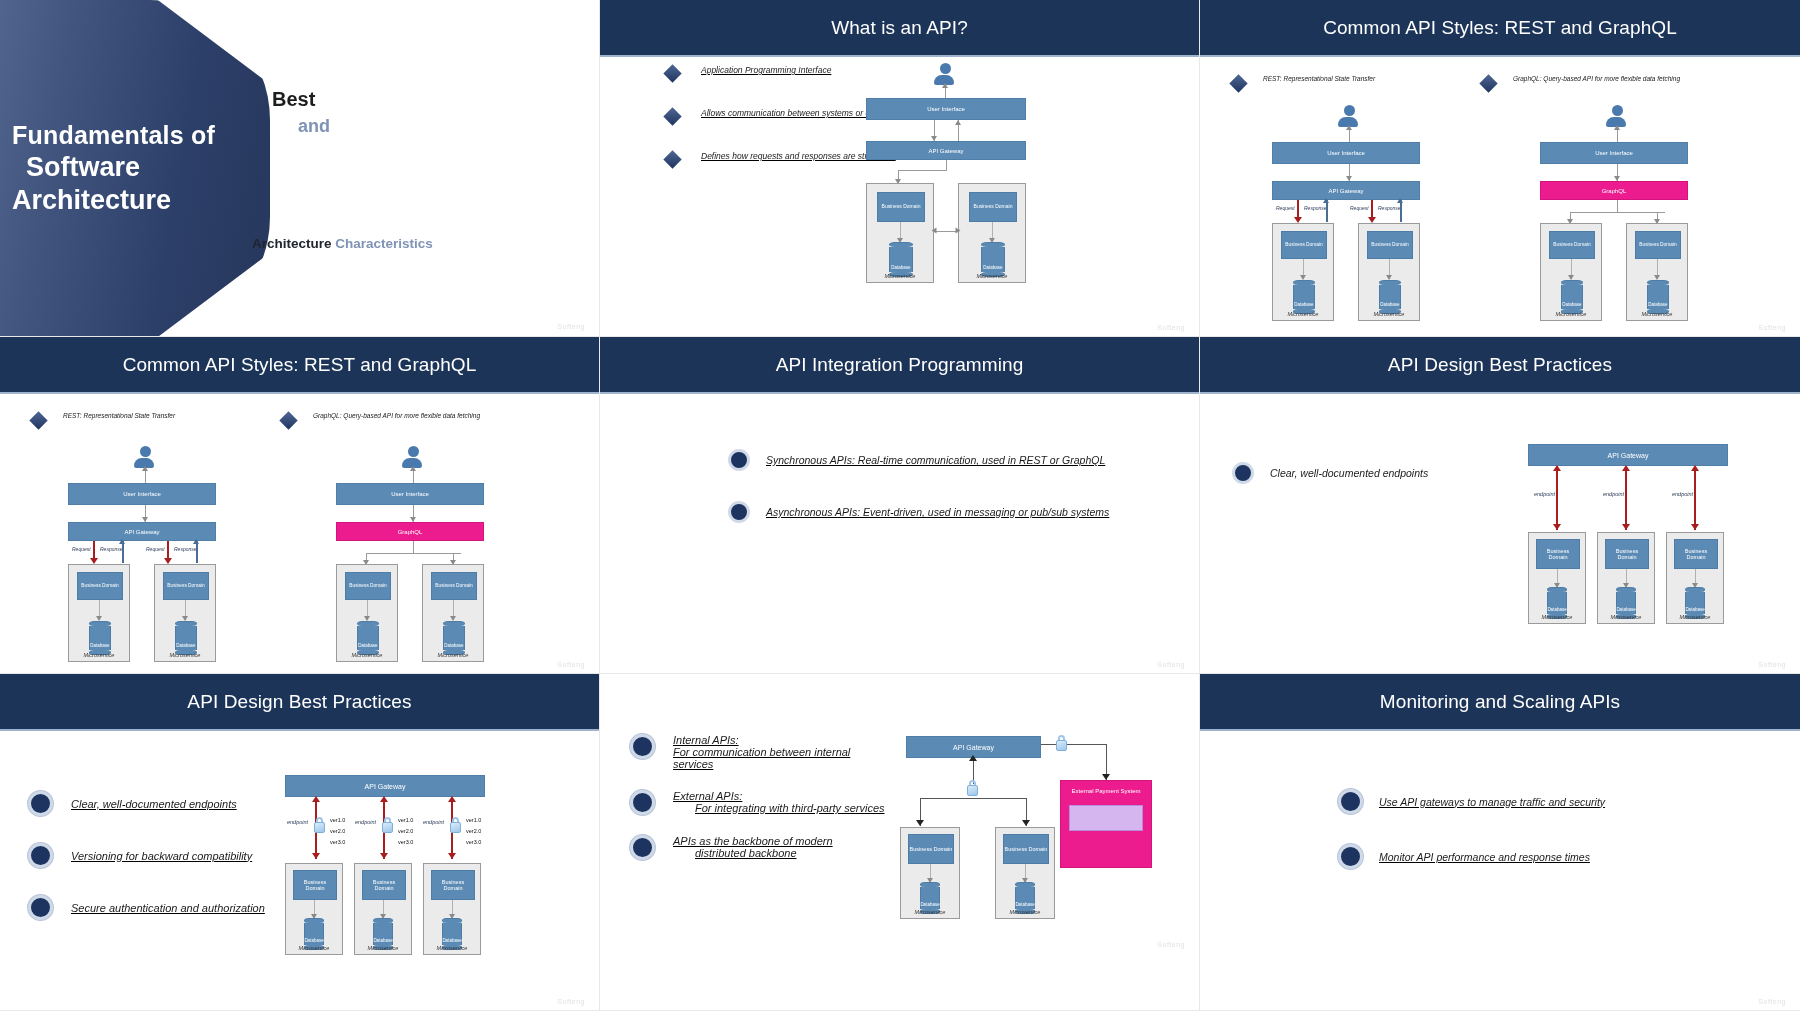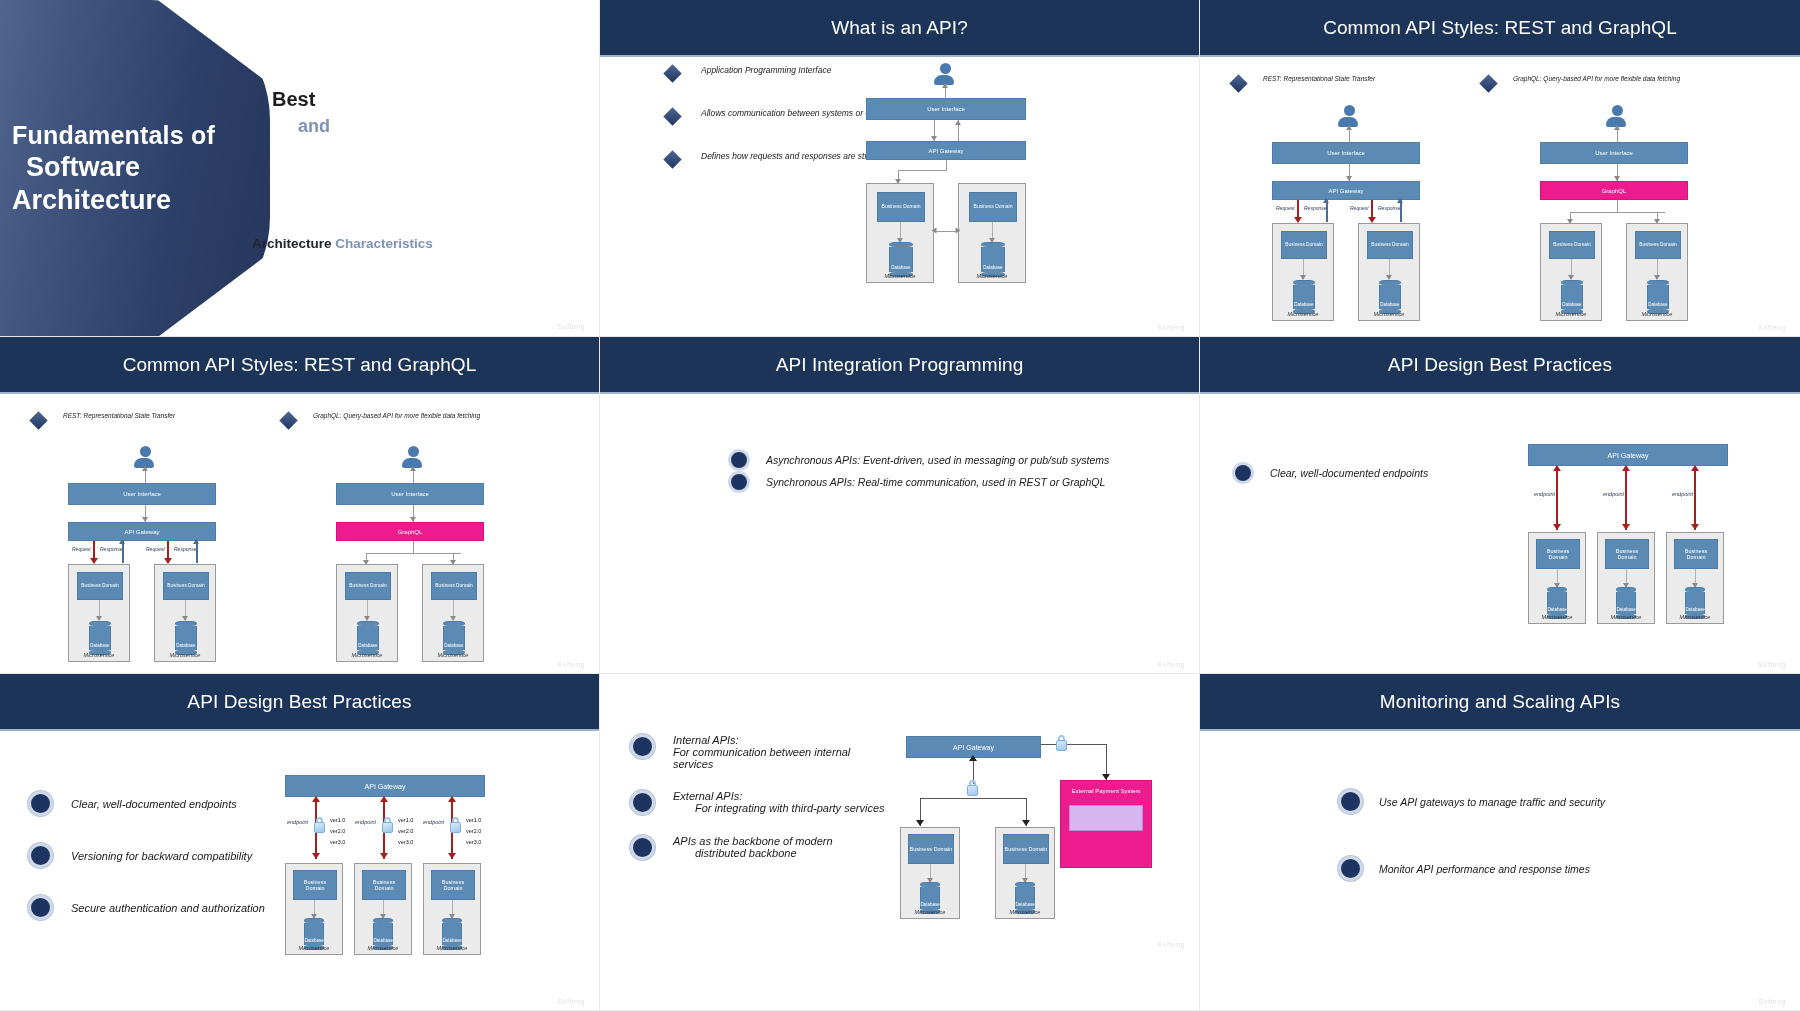--- a/index.html
+++ b/index.html
@@ -72,21 +72,21 @@
   .hdr h2 {
     color: #ffffff;
     font-size: 19px;
     font-weight: 400;
     letter-spacing: .1px;
     text-align: center;
   }
   .body { position: relative; height: 280px; background: #fff; }
 
   
-  .bullets { position: absolute; }
+  .bullets { position: absolute; text-decoration: underline; }
   .bullet-row { display: flex; align-items: flex-start; }
   .dia {
     width: 13px; height: 13px; flex: 0 0 13px;
     background: linear-gradient(135deg, #4f6793, #1f3560);
     transform: rotate(45deg);
     margin-top: 2px;
   }
   .circ {
     width: 25px; height: 25px; flex: 0 0 25px; border-radius: 50%;
     background: #1d3461;
@@ -577,27 +577,27 @@
       <div class="watermark">Softeng</div>
     </div>
   </section>
 
   <section class="slide">
     <div class="hdr">
       <h2>API Integration Programming</h2>
     </div>
     <div class="body">
       <div class="bullets" style="left:128px; top:55px; width:420px;">
+        <div class="bullet-row" style="margin-bottom:30px; align-items:center;">
+          <span class="circ-sm"></span>
+          <span class="btxt btxt-md" style="margin-left:16px;">Synchronous APIs: Real-time communication, used in REST or GraphQL</span>
+        </div>
         <div class="bullet-row" style="align-items:center;">
           <span class="circ-sm"></span>
           <span class="btxt btxt-md" style="margin-left:16px;">Asynchronous APIs: Event-driven, used in messaging or pub/sub systems</span>
-        </div>
-        <div class="bullet-row" style="margin-bottom:30px; align-items:center;">
-          <span class="circ-sm"></span>
-          <span class="btxt btxt-md" style="margin-left:16px;">Synchronous APIs: Real-time communication, used in REST or GraphQL</span>
         </div>
       </div>
       <div class="watermark">Softeng</div>
     </div>
   </section>
 
   <section class="slide">
     <div class="hdr">
       <h2>API Design Best Practices</h2>
     </div>
@@ -882,21 +882,21 @@
       <div class="watermark">Softeng</div>
     </div>
   </section>
 
   <section class="slide">
     <div class="hdr">
       <h2>Monitoring and Scaling APIs</h2>
     </div>
     <div class="body">
       <div class="bullets" style="left:138px; top:58px; width:400px;">
-        <div class="bullet-row" style="margin-bottom:42px; align-items:center;">
+        <div class="bullet-row" style="margin-bottom:30px; align-items:center;">
           <span class="circ"></span>
           <span class="btxt btxt-md" style="margin-left:16px;">Use API gateways to manage traffic and security</span>
         </div>
         <div class="bullet-row" style="align-items:center;">
           <span class="circ"></span>
           <span class="btxt btxt-md" style="margin-left:16px;">Monitor API performance and response times</span>
         </div>
       </div>
       <div class="watermark">Softeng</div>
     </div>

